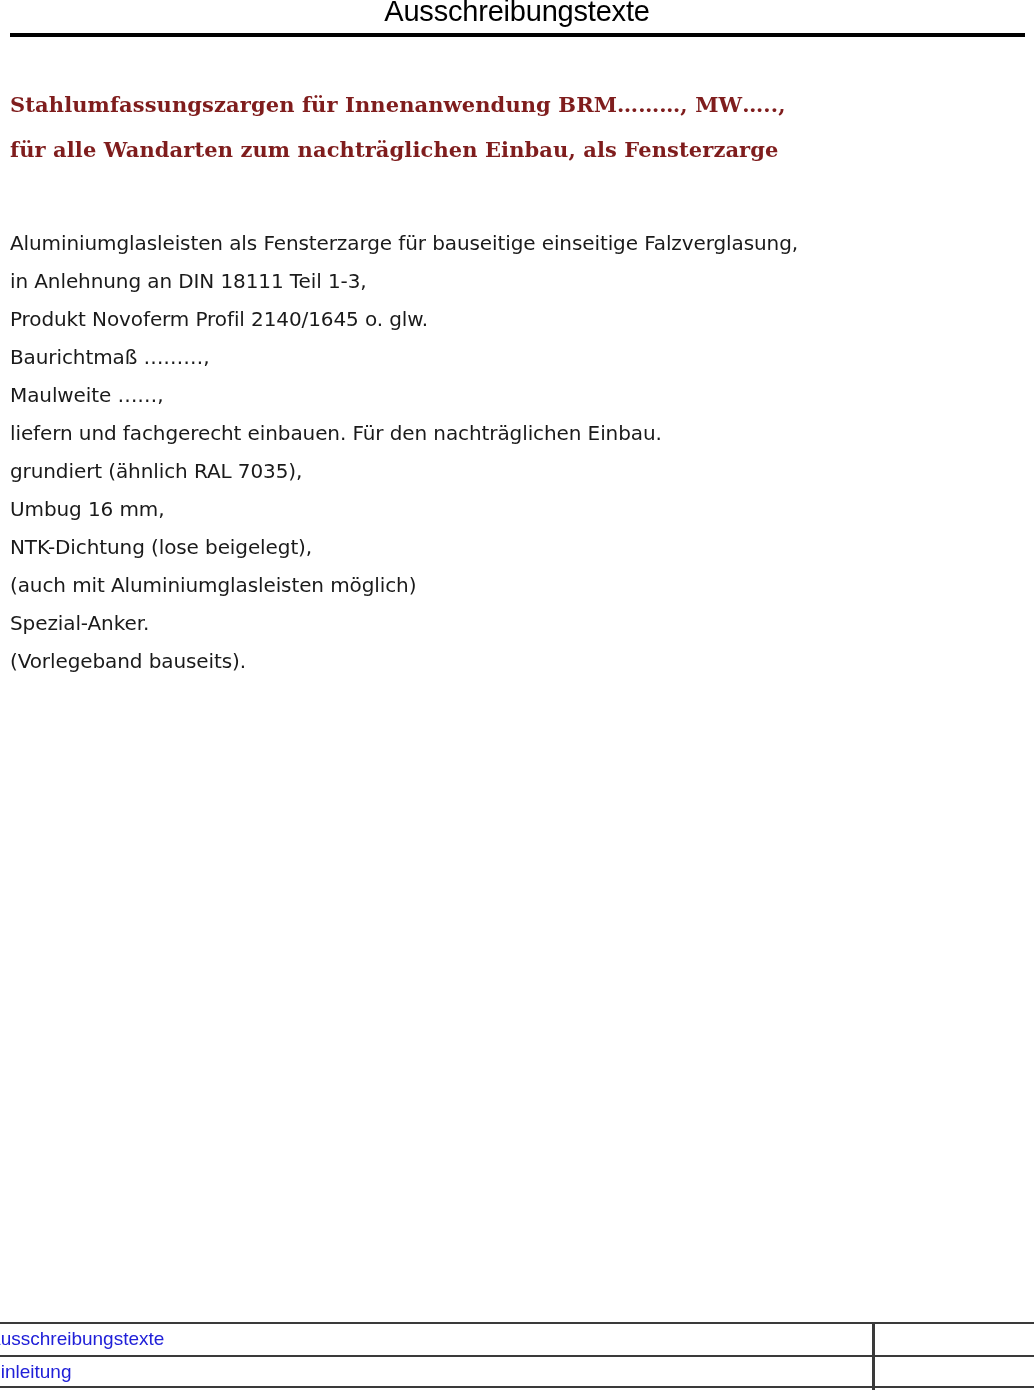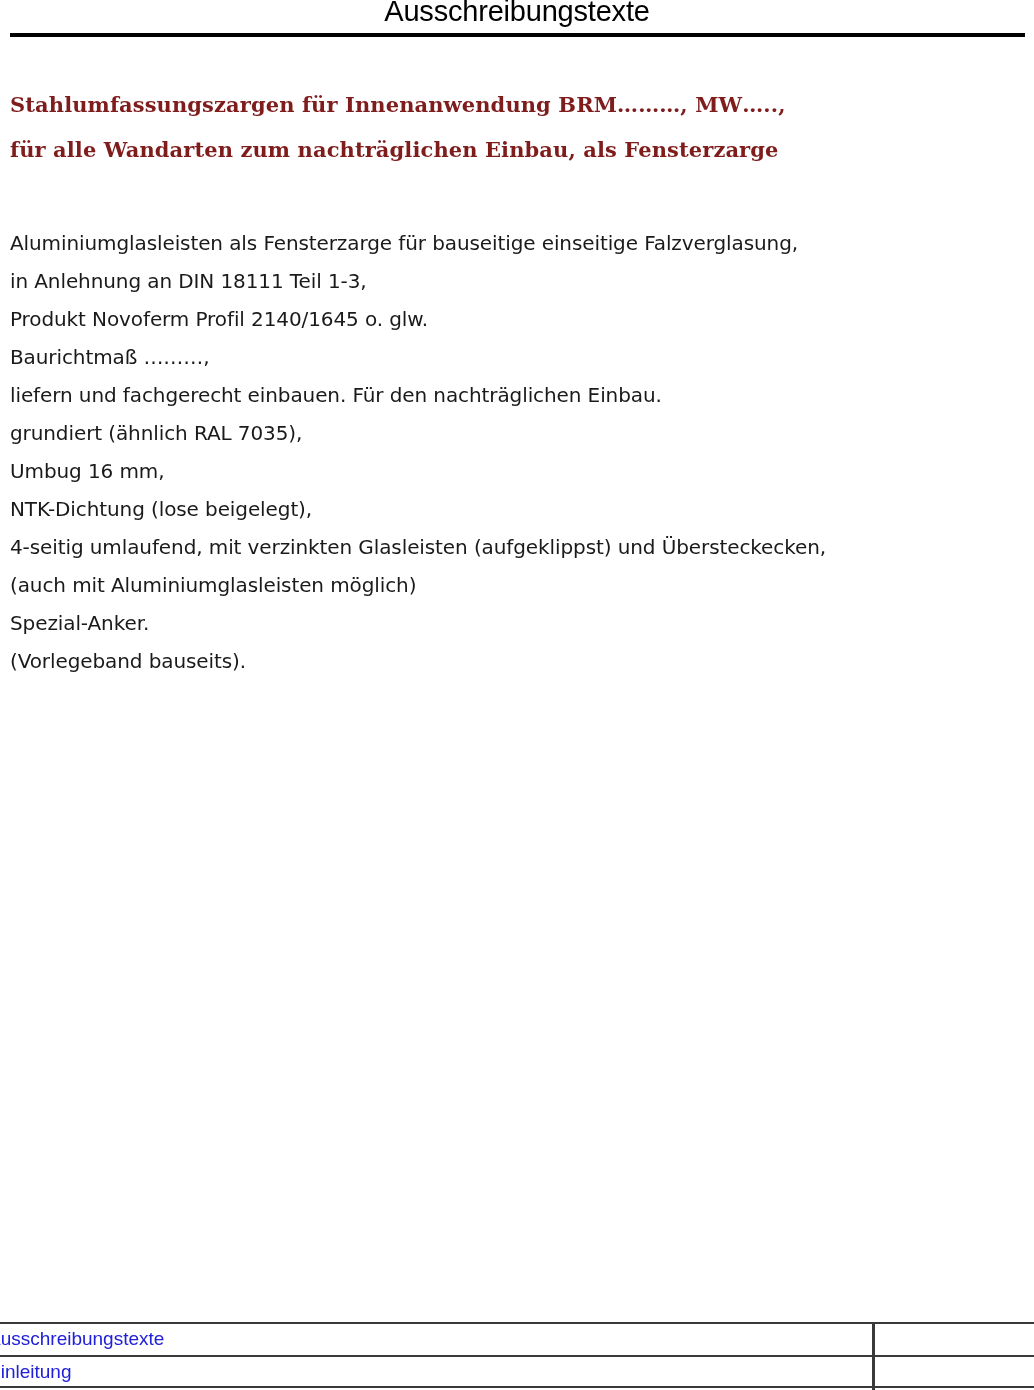--- a/index.html
+++ b/index.html
@@ -146,25 +146,25 @@
 <div class="heading-block">
   <div class="heading-line">Stahlumfassungszargen für Innenanwendung BRM………, MW…..,</div>
   <div class="heading-line">für alle Wandarten zum nachträglichen Einbau, als Fensterzarge</div>
 </div>
 
 <div class="body-block">
   <div class="body-line">Aluminiumglasleisten als Fensterzarge für bauseitige einseitige Falzverglasung,</div>
   <div class="body-line">in Anlehnung an DIN 18111 Teil 1-3,</div>
   <div class="body-line">Produkt Novoferm Profil 2140/1645 o. glw.</div>
   <div class="body-line">Baurichtmaß ………,</div>
+  <div class="body-line">Maulweite ……,</div>
   <div class="body-line">liefern und fachgerecht einbauen. Für den nachträglichen Einbau.</div>
   <div class="body-line">grundiert (ähnlich RAL 7035),</div>
   <div class="body-line">Umbug 16 mm,</div>
   <div class="body-line">NTK-Dichtung (lose beigelegt),</div>
-  <div class="body-line">4-seitig umlaufend, mit verzinkten Glasleisten (aufgeklippst) und Übersteckecken,</div>
   <div class="body-line">(auch mit Aluminiumglasleisten möglich)</div>
   <div class="body-line">Spezial-Anker.</div>
   <div class="body-line">(Vorlegeband bauseits).</div>
 </div>
 
 <div class="footer-table">
   <div class="footer-rule r1"></div>
   <div class="footer-rule r2"></div>
   <div class="footer-rule r3"></div>
   <div class="footer-divider"></div>

